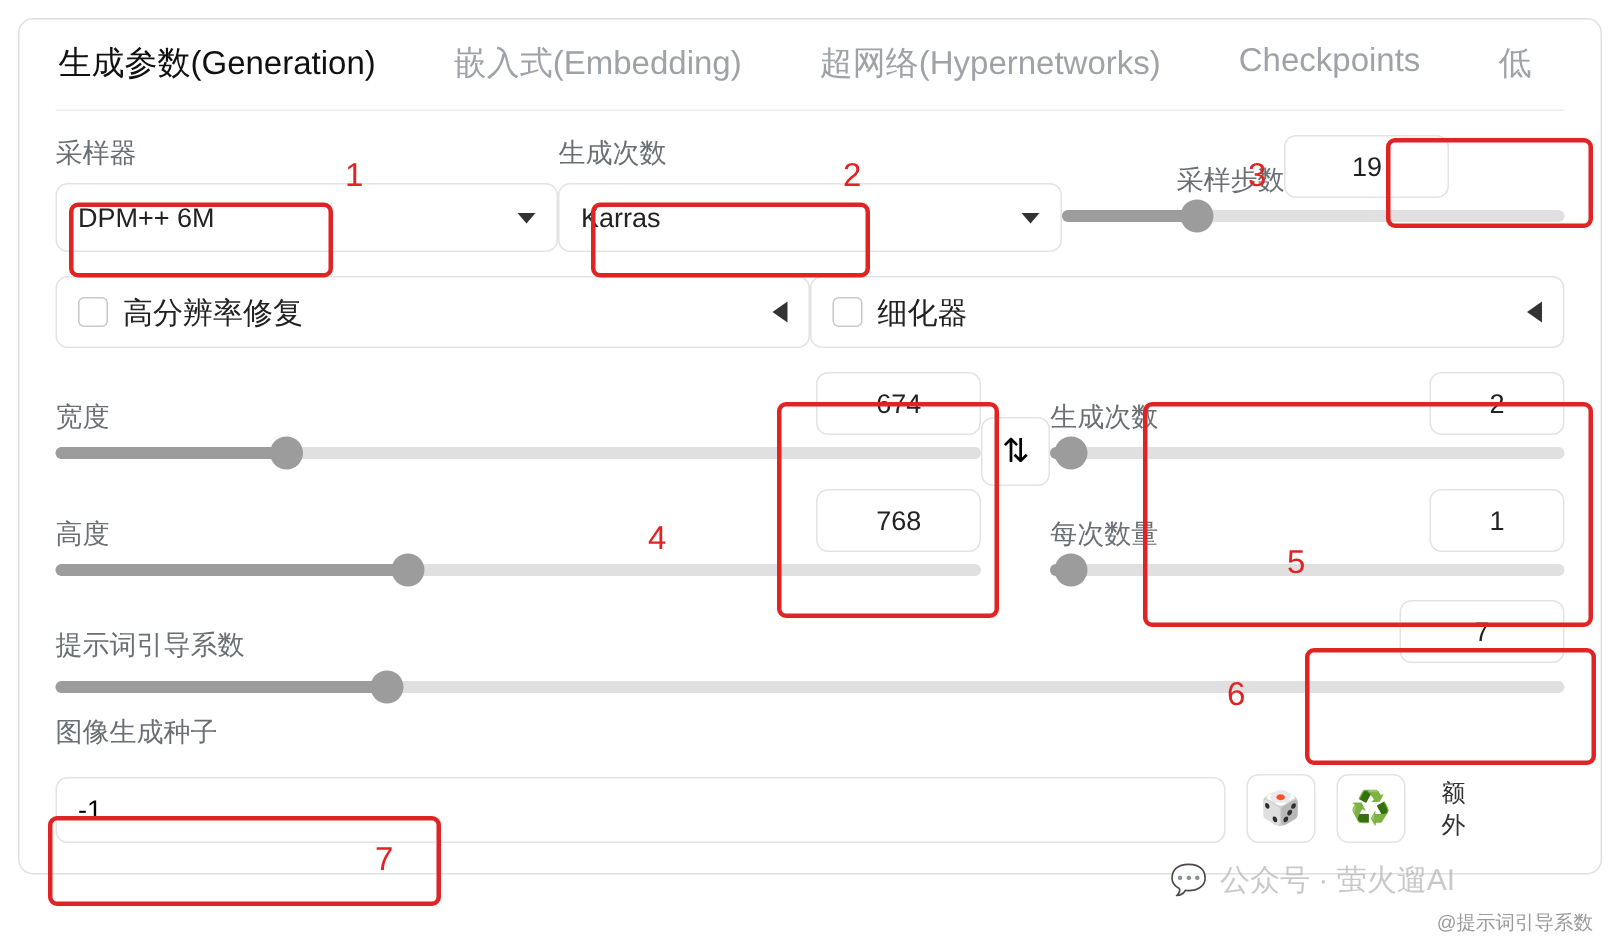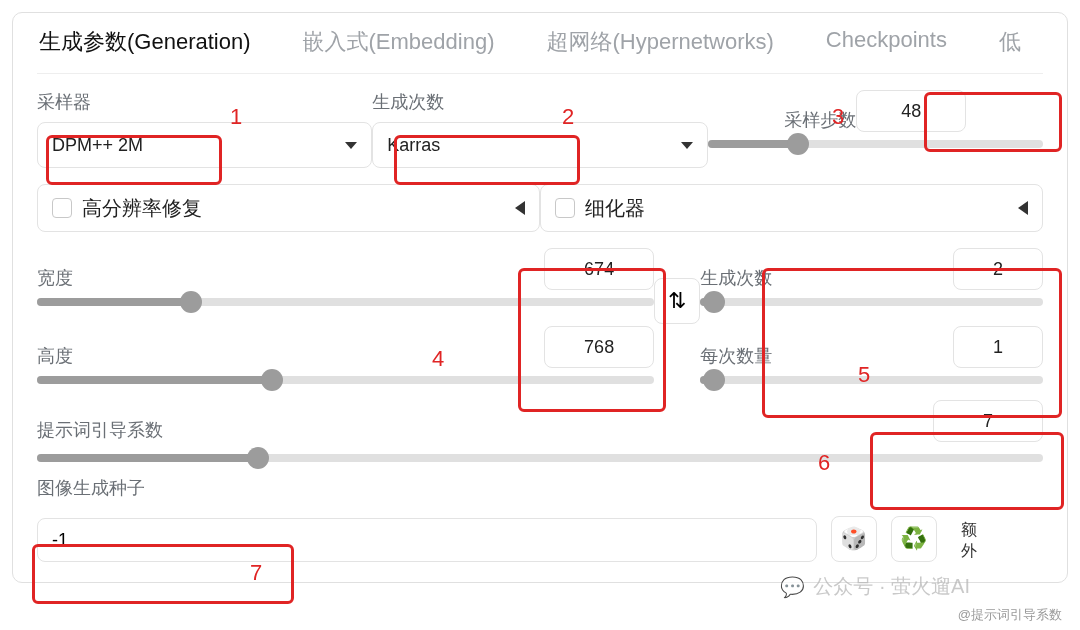--- a/index.html
+++ b/index.html
@@ -52,35 +52,35 @@
     <div class="tab">嵌入式(Embedding)</div>
     <div class="tab">超网络(Hypernetworks)</div>
     <div class="tab">Checkpoints</div>
     <div class="tab">低</div>
   </div>
 
   <div class="row">
     <div class="col" style="flex:1.2">
       <div class="label">采样器</div>
       <div class="select">
-        <span>DPM++ 2M</span>
+        <span>DPM++ 6M</span>
         <span class="caret"></span>
       </div>
     </div>
     <div class="col" style="flex:1.2">
       <div class="label">生成次数</div>
       <div class="select">
         <span>Karras</span>
         <span class="caret"></span>
       </div>
     </div>
     <div class="col" style="flex:1.2">
       <div style="display:flex;justify-content:center;align-items:flex-end">
         <div class="label" style="margin-bottom:0">采样步数</div>
-        <div class="numbox">48</div>
+        <div class="numbox">19</div>
       </div>
       <div class="slider">
         <div class="fill" style="width:27%"></div>
         <div class="thumb" style="left:27%"></div>
       </div>
     </div>
   </div>
 
   <div class="row">
     <div class="accordion">

